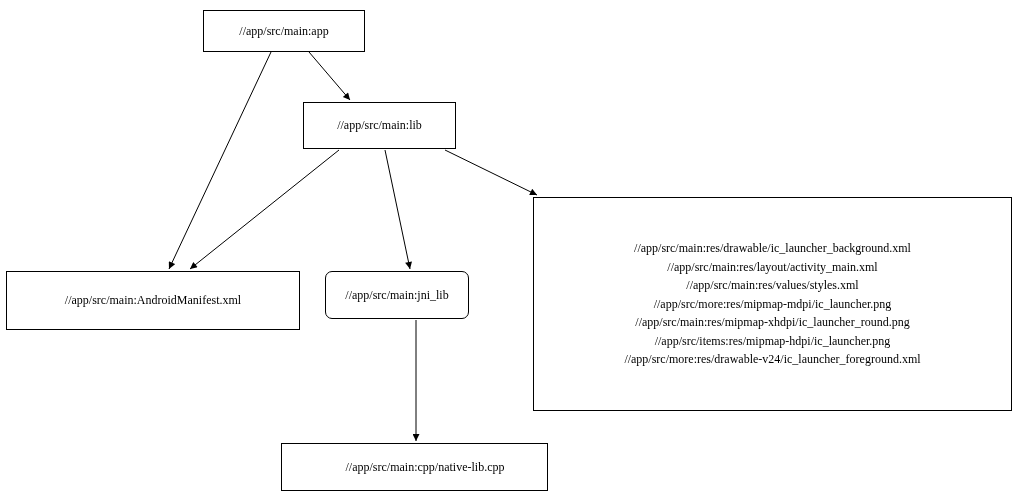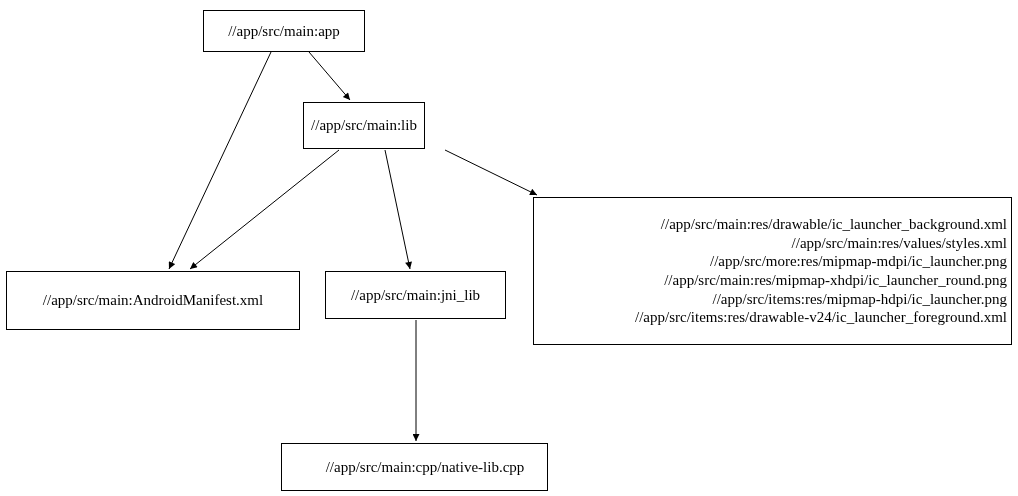--- a/index.html
+++ b/index.html
@@ -24,35 +24,35 @@
     height: 496px;
   }
   .node {
     position: absolute;
     border: 1px solid #000000;
     background: #ffffff;
     display: flex;
     align-items: center;
     justify-content: center;
     text-align: center;
-    font-size: 15px;
+    font-size: 12px;
     line-height: 18.6px;
     box-sizing: border-box;
     white-space: nowrap;
   }
   .node.multiline {
     flex-direction: column;
     justify-content: center;
     padding: 2px 4px;
   }
   #node-app        { left: 203px; top: 10px;  width: 162px; height: 42px; }
-  #node-lib        { left: 303px; top: 102px; width: 122px; height: 47px; }
+  #node-lib        { left: 303px; top: 102px; width: 153px; height: 47px; }
   #node-manifest   { left: 6px;   top: 271px; width: 294px; height: 59px; }
-  #node-jni-lib    { left: 325px; top: 271px; width: 181px; height: 48px; }
-  #node-res        { left: 533px; top: 197px; width: 479px; height: 148px; align-items: flex-end; }
+  #node-jni-lib    { left: 325px; top: 271px; width: 144px; height: 48px; border-radius: 7px; }
+  #node-res        { left: 533px; top: 197px; width: 479px; height: 214px; }
   #node-native-lib { left: 281px; top: 443px; width: 267px; height: 48px; padding-left: 21px; }
 </style>
 </head>
 <body>
 
 <div id="canvas">
 
   <svg id="edges" viewBox="0 0 1018 496" xmlns="http://www.w3.org/2000/svg">
     <defs>
       <marker id="arrow" viewBox="0 0 10 10" refX="10" refY="5" markerWidth="10" markerHeight="7" orient="auto">
@@ -78,24 +78,25 @@
   <div id="node-manifest" class="node">
     <span>//app/src/main:AndroidManifest.xml</span>
   </div>
 
   <div id="node-jni-lib" class="node">
     <span>//app/src/main:jni_lib</span>
   </div>
 
   <div id="node-res" class="node multiline">
     <div>//app/src/main:res/drawable/ic_launcher_background.xml</div>
+    <div>//app/src/main:res/layout/activity_main.xml</div>
     <div>//app/src/main:res/values/styles.xml</div>
     <div>//app/src/more:res/mipmap-mdpi/ic_launcher.png</div>
     <div>//app/src/main:res/mipmap-xhdpi/ic_launcher_round.png</div>
     <div>//app/src/items:res/mipmap-hdpi/ic_launcher.png</div>
-    <div>//app/src/items:res/drawable-v24/ic_launcher_foreground.xml</div>
+    <div>//app/src/more:res/drawable-v24/ic_launcher_foreground.xml</div>
   </div>
 
   <div id="node-native-lib" class="node">
     <span>//app/src/main:cpp/native-lib.cpp</span>
   </div>
 
 </div>
 
 </body></html>

